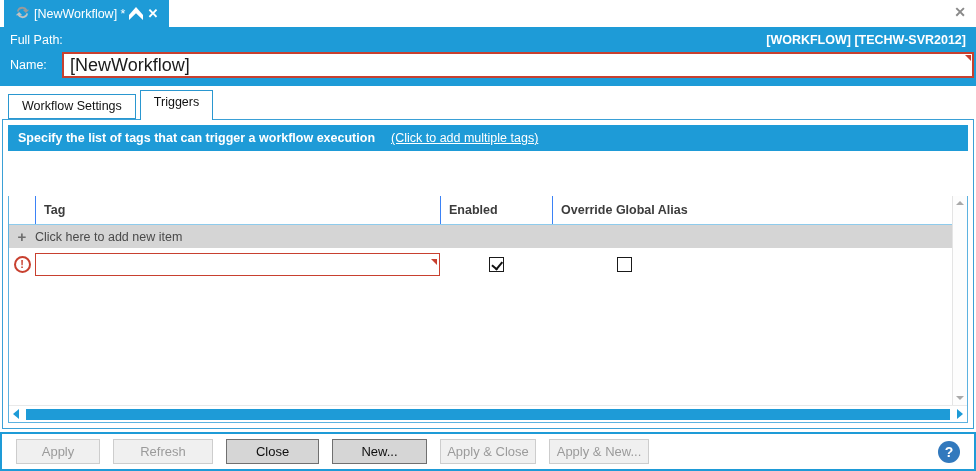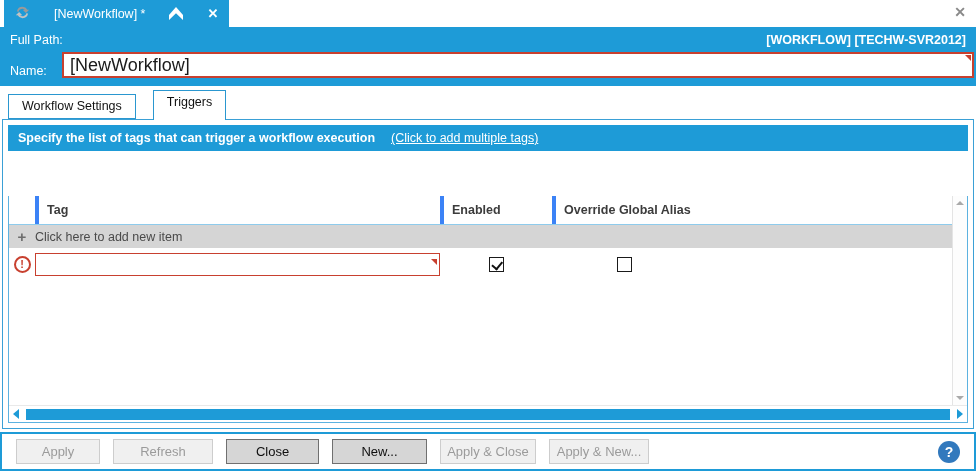--- a/index.html
+++ b/index.html
@@ -8,52 +8,52 @@
   .window {
     position: relative; width: 976px; height: 471px;
     background: #ffffff; overflow: hidden;
   }
 
   
   .titlebar { position: relative; height: 27px; background: #ffffff; }
   .doc-tab {
     position: absolute; left: 4px; top: 0; height: 27px;
     background: #1E9BD7; color: #fff;
-    display: flex; align-items: center; gap: 24px; padding: 7px 11px;
+    display: flex; align-items: center; gap: 4px; padding: 7px 11px;
     font-size: 12.5px; cursor: default;
   }
   .doc-tab .title { white-space: nowrap; }
   .tab-close { font-size: 13px; font-weight: bold; color: #fff; line-height: 1; }
   .win-close {
     position: absolute; right: 10px; top: 5px; color: #8a8a8a;
     font-size: 14px; font-weight: bold; line-height: 1; cursor: pointer;
   }
 
   
   .blue-band { height: 59px; background: #1E9BD7; color: #fff; }
   .path-row { display: flex; align-items: center; padding: 6px 10px 2px 10px; font-size: 12.5px; }
   .path-label { margin-right: 7px; }
   .path-value { font-style: italic; }
   .context-badge { margin-left: auto; font-weight: 700; font-size: 12.5px; }
-  .name-row { display: flex; align-items: flex-end; padding: 3px 2px 0 10px; font-size: 12.5px; }
+  .name-row { display: flex; align-items: center; padding: 3px 2px 0 10px; font-size: 12.5px; }
   .name-label { width: 52px; }
   .input-wrap { position: relative; flex: 1; height: 26px; }
   .input-wrap input {
     width: 100%; height: 100%; border: 2px solid #C8402F; background: #fff;
     font-family: "Liberation Sans", sans-serif; font-size: 18px; color: #1a1a1a;
     padding: 0 6px; outline: none; border-radius: 0;
   }
   .corner-flag {
     position: absolute; top: 3px; right: 3px; width: 0; height: 0;
     border-top: 6px solid #C8402F; border-left: 6px solid transparent;
   }
 
   
   .tabstrip {
-    display: flex; align-items: flex-end; padding-left: 8px; gap: 17px;
+    display: flex; align-items: flex-end; padding-left: 8px; gap: 4px;
     height: 33px; position: relative; z-index: 2; background: #fff;
   }
   .tab {
     border: 1px solid #2a97d0; background: #fff; color: #111;
     font-size: 12.5px; padding: 4px 13px; height: 25px; cursor: pointer; white-space: nowrap;
   }
   .tab.active {
     height: 30px; border-bottom: none; margin-bottom: -1px; z-index: 3;
   }
 
@@ -69,21 +69,21 @@
   .instruction-text { font-weight: 700; }
   .instruction-link { margin-left: 16px; text-decoration: underline; cursor: pointer; }
 
   .grid { flex: 1; display: flex; flex-direction: column; border: 1px solid #5cb2e0; border-top: none; min-height: 0; }
   .grid-body { flex: 1; display: flex; min-height: 0; }
   .grid-main { flex: 1; display: flex; flex-direction: column; min-width: 0; }
 
   .grid-header { display: flex; height: 29px; flex: 0 0 29px; border-bottom: 1px solid #8ecbec; }
   .hcell {
     display: flex; align-items: center; font-size: 12.5px; font-weight: 700; color: #3c3c3c;
-    padding: 0 8px; border-left: 4px solid #3b82f6; cursor: pointer; overflow: hidden; white-space: nowrap;
+    padding: 0 8px; border-left: 1px solid #3b82f6; cursor: pointer; overflow: hidden; white-space: nowrap;
   }
   .hcell:first-child { border-left: none; }
   .col-ind { width: 26px; flex: 0 0 26px; padding: 0; }
   .col-tag { width: 405px; flex: 0 0 405px; }
   .col-enabled { width: 112px; flex: 0 0 112px; }
   .col-override { width: 145px; flex: 0 0 145px; }
   .col-themes { flex: 1; }
 
   .add-row {
     height: 23px; flex: 0 0 23px; background: #d5d5d5; display: flex; align-items: center;

